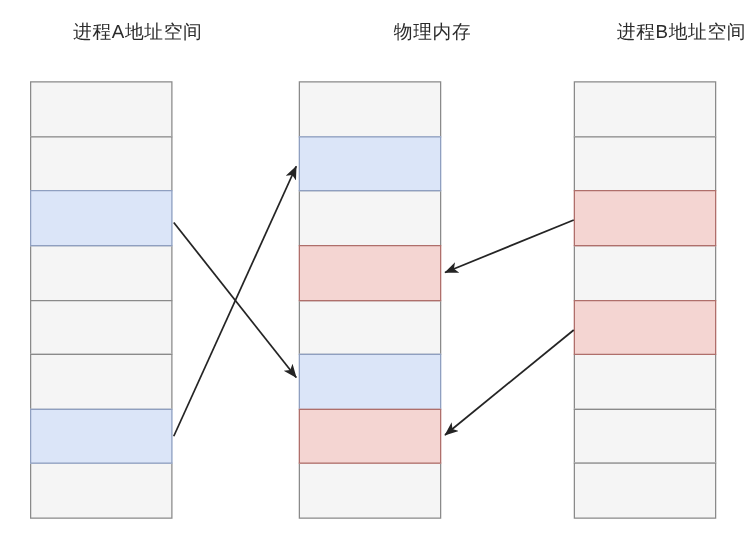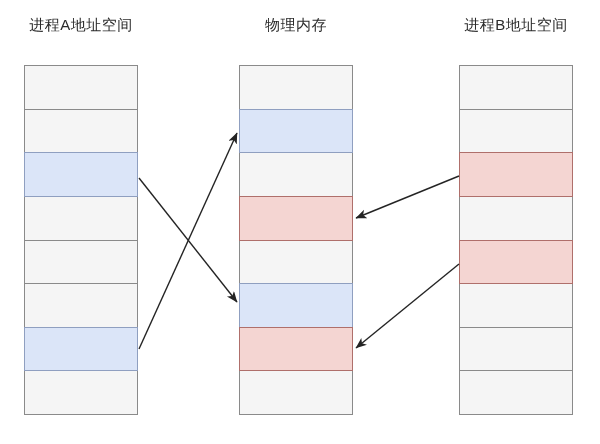--- a/index.html
+++ b/index.html
@@ -12,26 +12,27 @@
     position: relative;
     width: 600px;
     height: 444px;
     background: var(--background, #ffffff);
     overflow: hidden;
   }
   .col-title {
     position: absolute;
     top: 16px;
     width: 114px;
-    text-align: center;
+    text-align: right;
     font-size: 15px;
     font-weight: 500;
     letter-spacing: 0.5px;
     color: var(--text_color, #2b2b2b);
     white-space: nowrap;
+    margin-left: 24px;
   }
   .stack {
     position: absolute;
     top: 65px;
     width: 114px;
     height: 350px;
     display: flex;
     flex-direction: column;
   }
   .cell {

